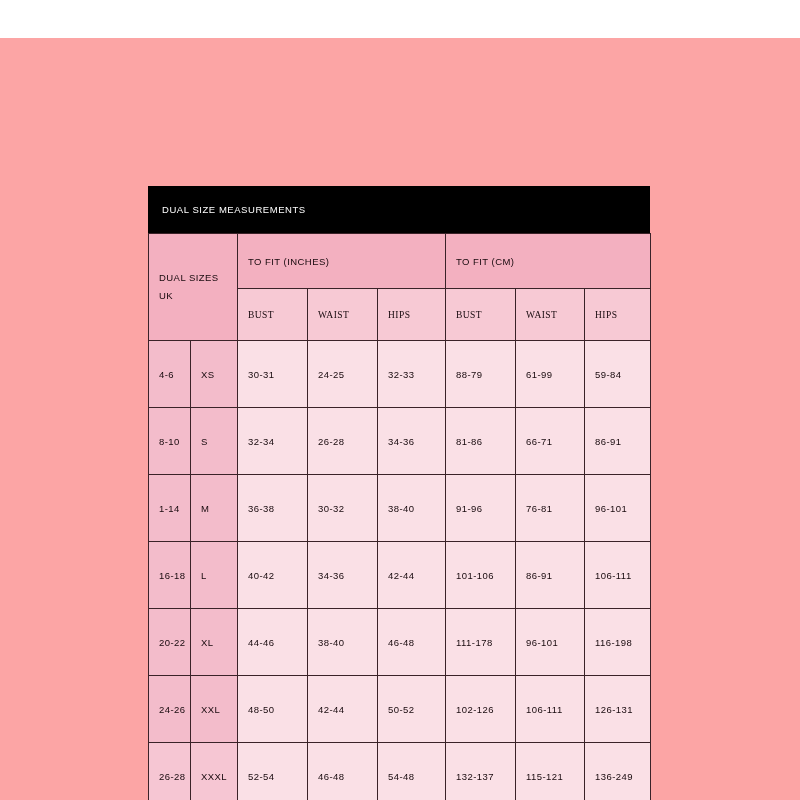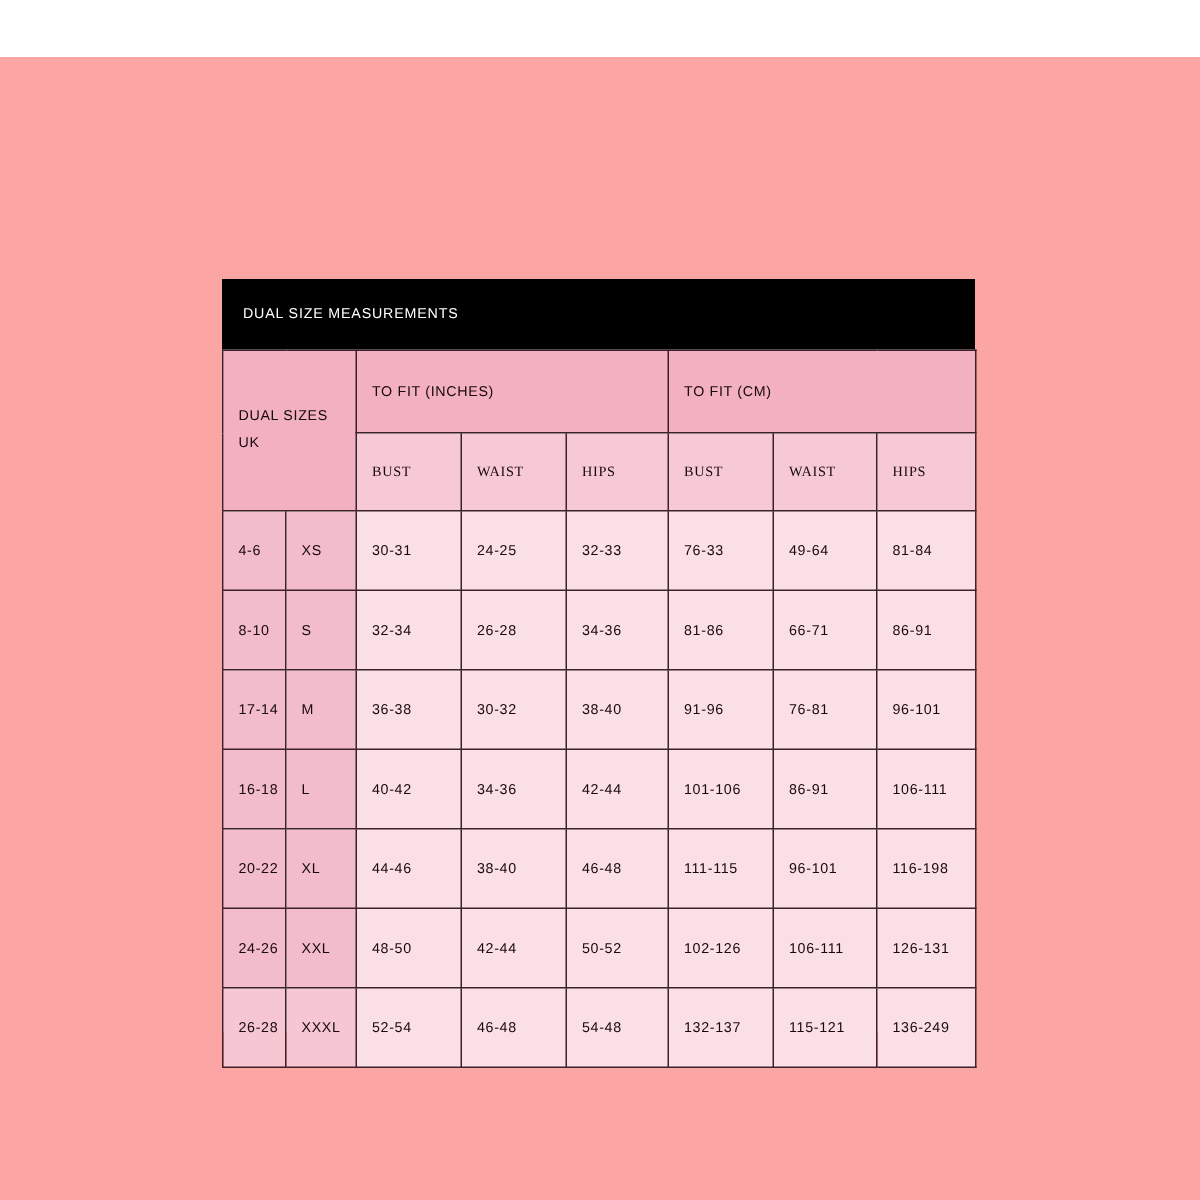--- a/index.html
+++ b/index.html
@@ -99,21 +99,21 @@
   td.cell-size {
     background: #f3bccb;
   }
   tr.row-last td.cell-uk,
   tr.row-last td.cell-size {
     background: #f6c6d3;
   }
   td.cell-m {
     background: #fae0e6;
   }
-  tbody tr { height: 53px; border-radius: 22px; }
+  tbody tr { height: 67px; border-radius: 22px; }
 </style>
 </head>
 <body>
 
 <div id="canvas">
 
   <div id="size-chart">
 
     <div class="title-band">
       <span class="title-text">DUAL SIZE MEASUREMENTS</span>
@@ -150,36 +150,36 @@
         </tr>
       </thead>
 
       <tbody id="chart-body">
           <tr>
             <td class="cell-uk">4-6</td>
             <td class="cell-size">XS</td>
             <td class="cell-m">30-31</td>
             <td class="cell-m">24-25</td>
             <td class="cell-m">32-33</td>
-            <td class="cell-m">76-33</td>
-            <td class="cell-m">49-64</td>
-            <td class="cell-m">81-84</td>
+            <td class="cell-m">88-79</td>
+            <td class="cell-m">61-99</td>
+            <td class="cell-m">59-84</td>
           </tr>
           <tr>
             <td class="cell-uk">8-10</td>
             <td class="cell-size">S</td>
             <td class="cell-m">32-34</td>
             <td class="cell-m">26-28</td>
             <td class="cell-m">34-36</td>
             <td class="cell-m">81-86</td>
             <td class="cell-m">66-71</td>
             <td class="cell-m">86-91</td>
           </tr>
           <tr>
-            <td class="cell-uk">17-14</td>
+            <td class="cell-uk">1-14</td>
             <td class="cell-size">M</td>
             <td class="cell-m">36-38</td>
             <td class="cell-m">30-32</td>
             <td class="cell-m">38-40</td>
             <td class="cell-m">91-96</td>
             <td class="cell-m">76-81</td>
             <td class="cell-m">96-101</td>
           </tr>
           <tr>
             <td class="cell-uk">16-18</td>
@@ -190,21 +190,21 @@
             <td class="cell-m">101-106</td>
             <td class="cell-m">86-91</td>
             <td class="cell-m">106-111</td>
           </tr>
           <tr>
             <td class="cell-uk">20-22</td>
             <td class="cell-size">XL</td>
             <td class="cell-m">44-46</td>
             <td class="cell-m">38-40</td>
             <td class="cell-m">46-48</td>
-            <td class="cell-m">111-115</td>
+            <td class="cell-m">111-178</td>
             <td class="cell-m">96-101</td>
             <td class="cell-m">116-198</td>
           </tr>
           <tr>
             <td class="cell-uk">24-26</td>
             <td class="cell-size">XXL</td>
             <td class="cell-m">48-50</td>
             <td class="cell-m">42-44</td>
             <td class="cell-m">50-52</td>
             <td class="cell-m">102-126</td>

